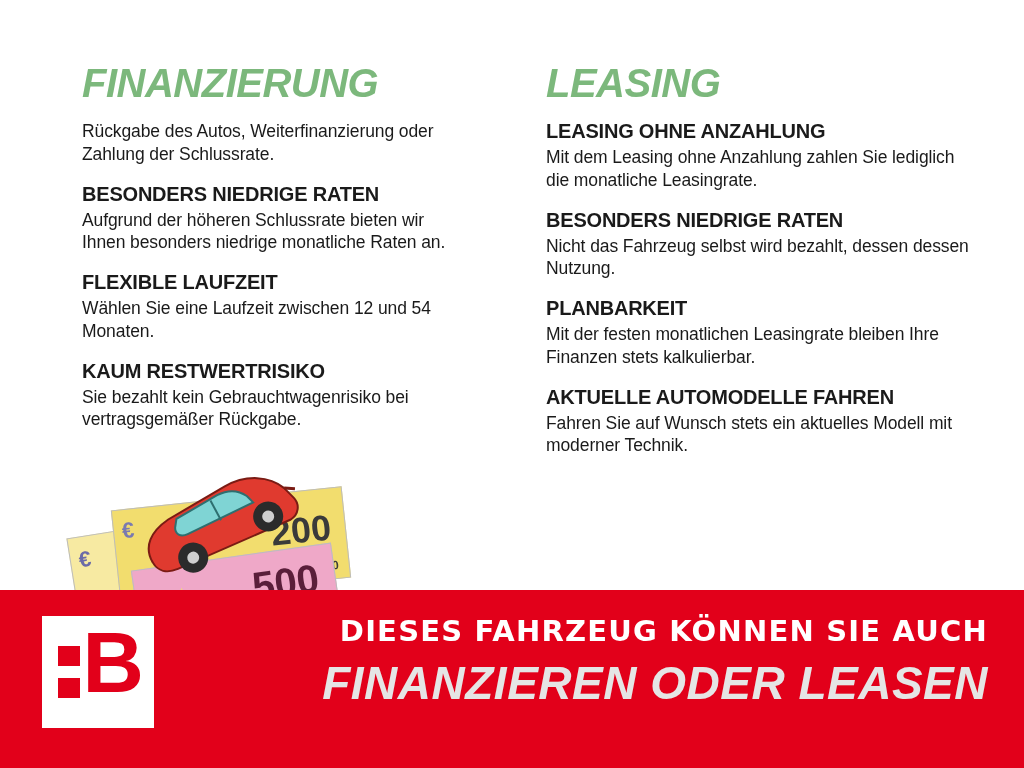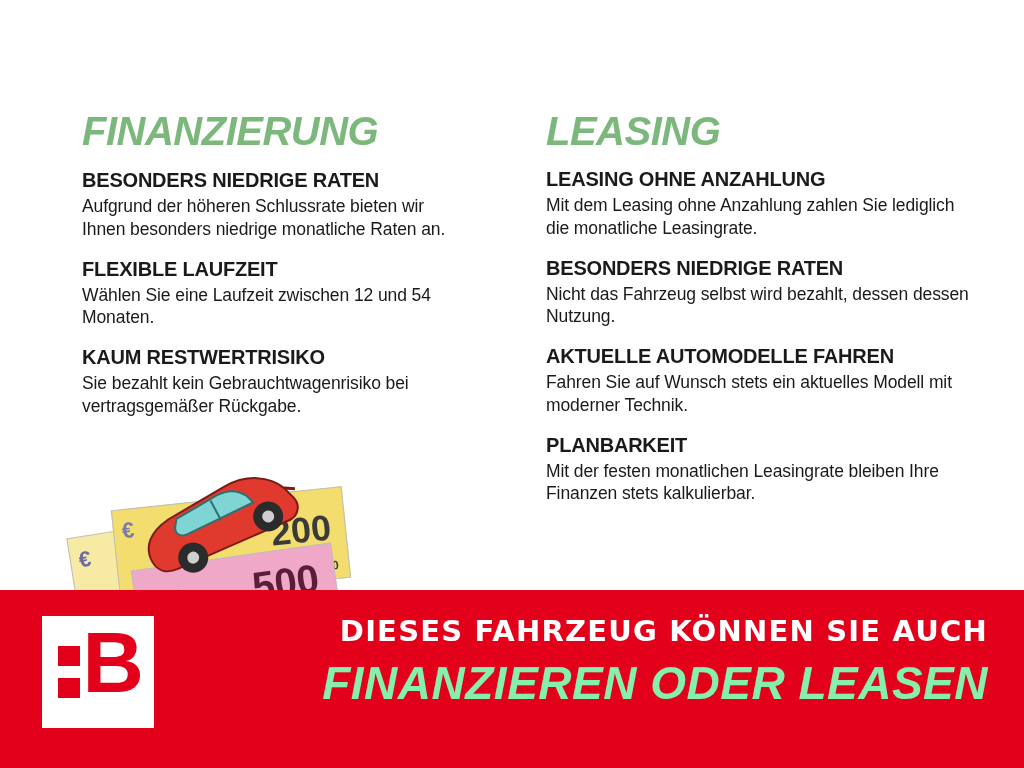--- a/index.html
+++ b/index.html
@@ -21,21 +21,20 @@
   
   .columns {
     position: absolute;
     top: 62px;
     left: 0;
     width: 1024px;
     display: flex;
   }
   .col {
     box-sizing: border-box;
-    margin-top: 48px;
   }
   .col-left {
     width: 470px;
     padding-left: 82px;
   }
   .col-right {
     width: 500px;
     padding-left: 76px;
   }
   .col-heading {
@@ -193,39 +192,40 @@
     font-size: 29px;
     font-weight: bold;
     letter-spacing: 1.2px;
     font-family: "DejaVu Sans", sans-serif;
     text-align: right;
   }
   .band-line2 {
     position: absolute;
     right: 36px;
     top: 66px;
-    color: #86efac;
+    color: #e5e5e5;
     font-size: 46px;
     font-weight: bold;
     font-style: italic;
     letter-spacing: 0.5px;
     text-align: right;
   }
 </style>
 </head>
 <body>
 
 <div class="page">
 
   <div class="columns">
 
     <div class="col col-left">
       <h1 class="col-heading">FINANZIERUNG</h1>
 
       <div class="block">
+        <p class="block-text">Rückgabe des Autos, Weiterfinanzierung oder Zahlung der Schlussrate.</p>
       </div>
 
       <div class="block">
         <h2 class="block-title">BESONDERS NIEDRIGE RATEN</h2>
         <p class="block-text">Aufgrund der höheren Schlussrate bieten wir Ihnen besonders niedrige monatliche Raten an.</p>
       </div>
 
       <div class="block">
         <h2 class="block-title">FLEXIBLE LAUFZEIT</h2>
         <p class="block-text">Wählen Sie eine Laufzeit zwischen 12 und 54 Monaten.</p>
@@ -244,27 +244,27 @@
         <h2 class="block-title">LEASING OHNE ANZAHLUNG</h2>
         <p class="block-text">Mit dem Leasing ohne Anzahlung zahlen Sie lediglich die monatliche Leasingrate.</p>
       </div>
 
       <div class="block">
         <h2 class="block-title">BESONDERS NIEDRIGE RATEN</h2>
         <p class="block-text">Nicht das Fahrzeug selbst wird bezahlt, dessen dessen Nutzung.</p>
       </div>
 
       <div class="block">
+        <h2 class="block-title">PLANBARKEIT</h2>
+        <p class="block-text">Mit der festen monatlichen Leasingrate bleiben Ihre Finanzen stets kalkulierbar.</p>
+      </div>
+
+      <div class="block">
         <h2 class="block-title">AKTUELLE AUTOMODELLE FAHREN</h2>
         <p class="block-text">Fahren Sie auf Wunsch stets ein aktuelles Modell mit moderner Technik.</p>
-      </div>
-
-      <div class="block">
-        <h2 class="block-title">PLANBARKEIT</h2>
-        <p class="block-text">Mit der festen monatlichen Leasingrate bleiben Ihre Finanzen stets kalkulierbar.</p>
       </div>
     </div>
 
   </div>
 
   <div class="illustration">
 
     <div class="bill bill-200b">
       <span class="cur">€</span>
     </div>

